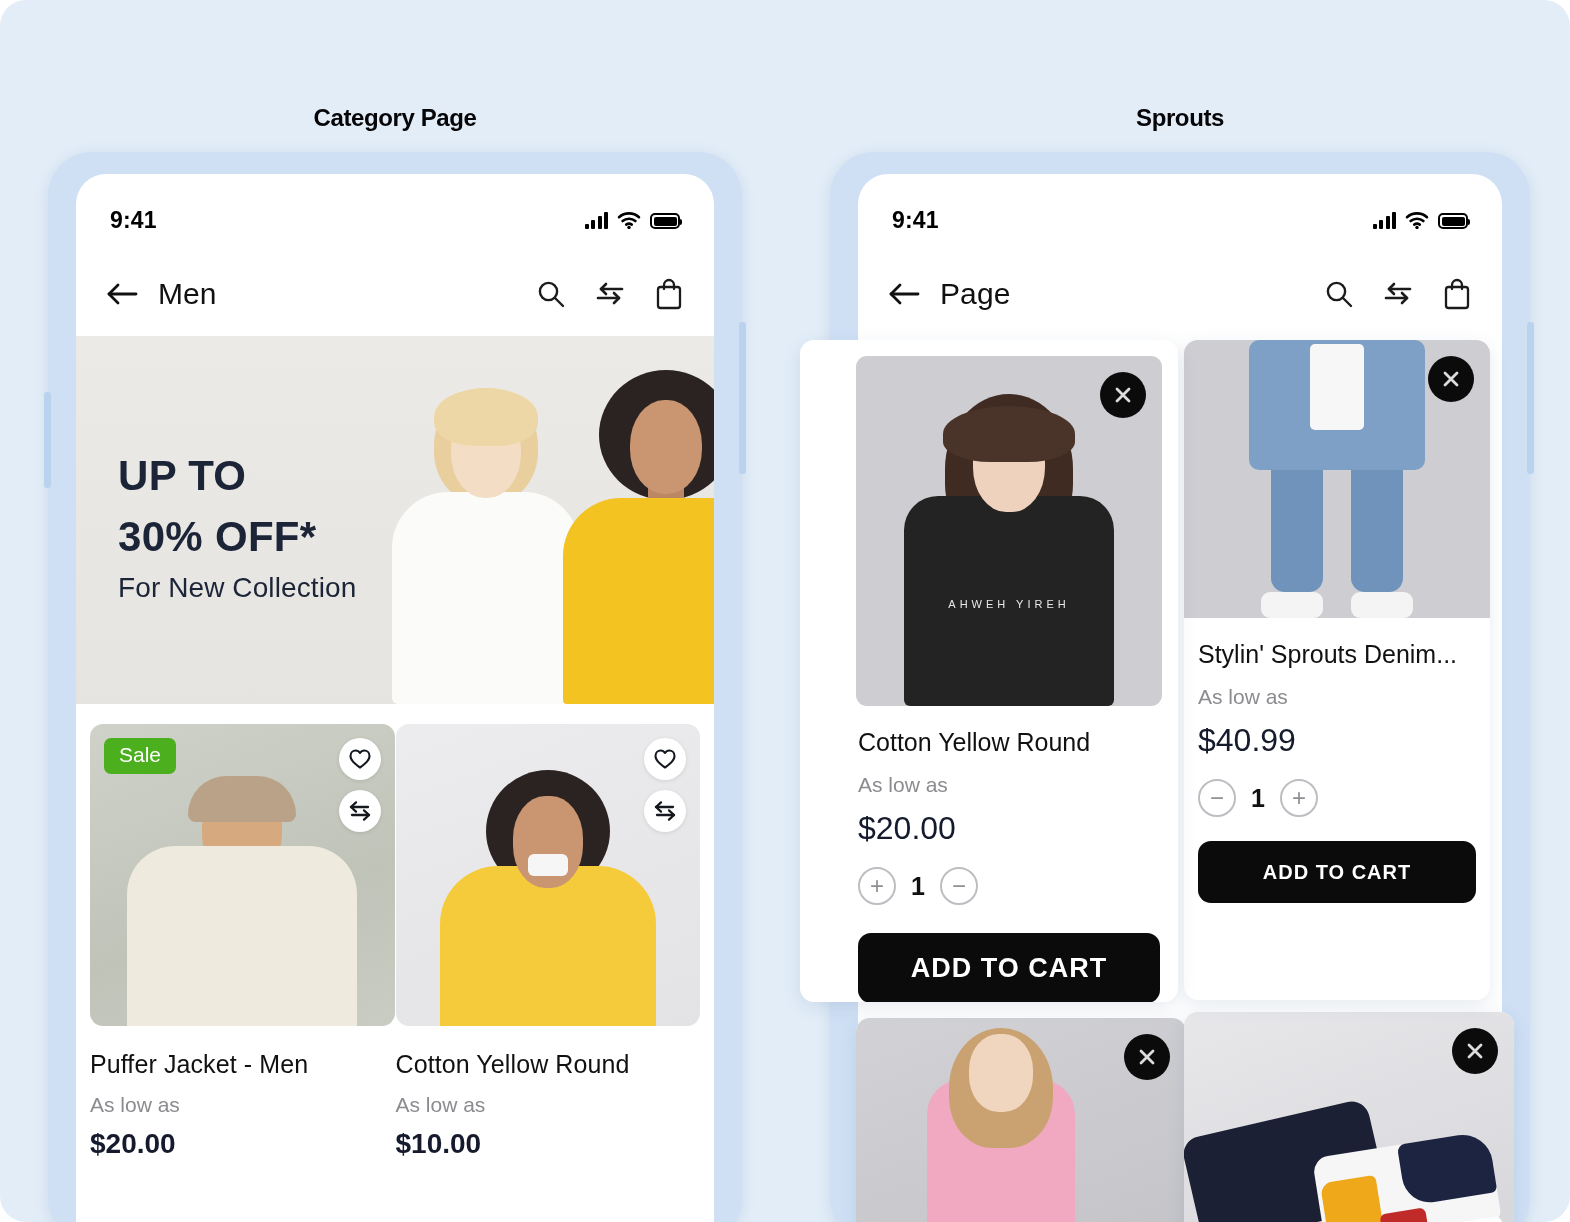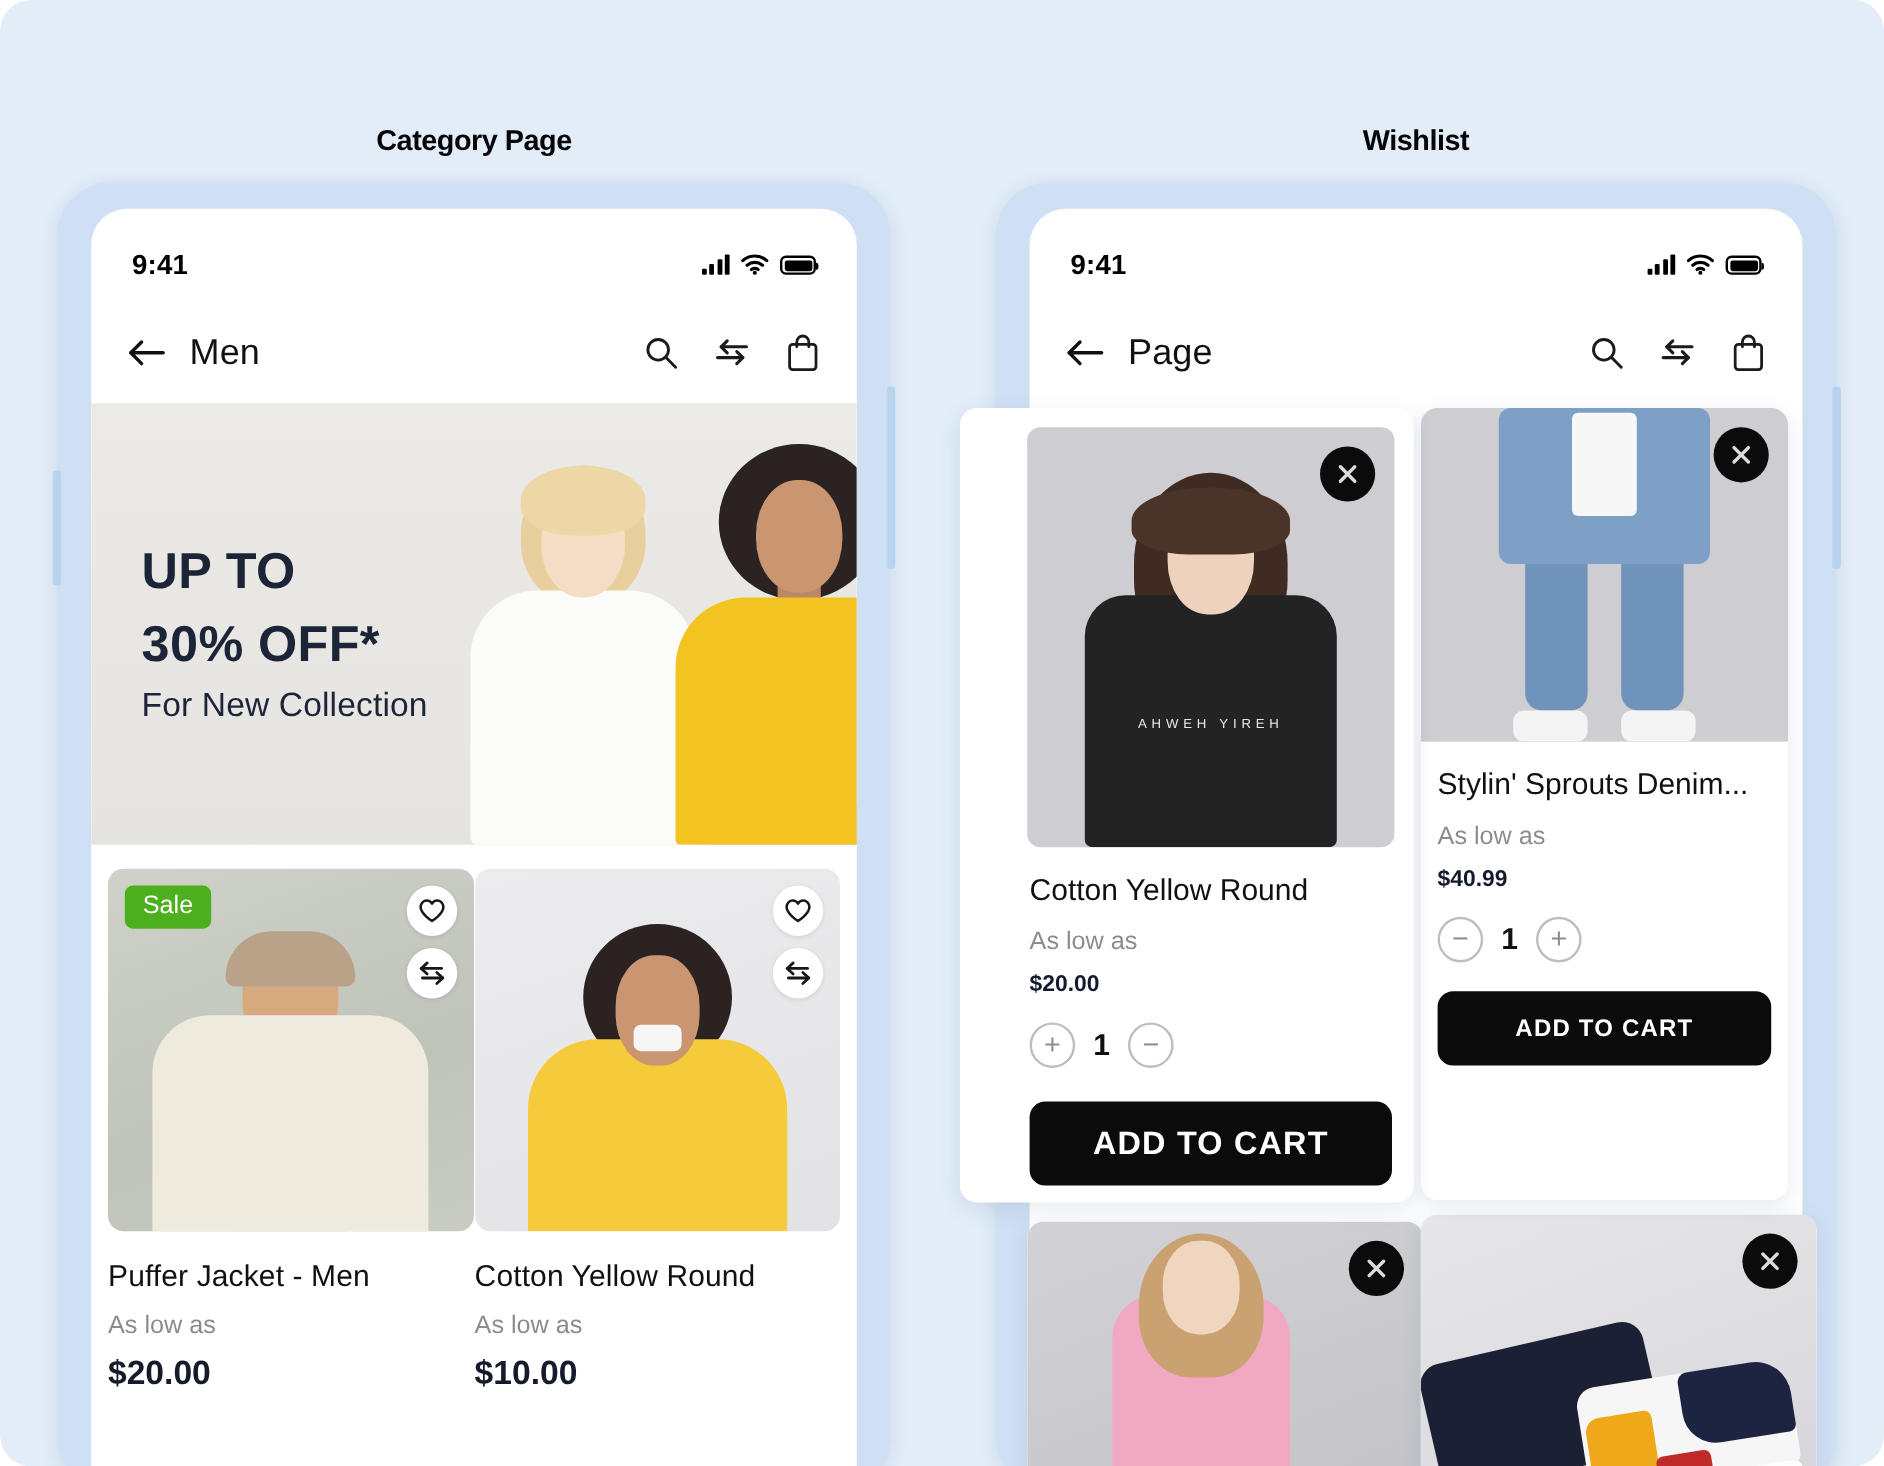--- a/index.html
+++ b/index.html
@@ -291,21 +291,21 @@
     z-index: 8; cursor: pointer;
   }
   .wl-body { padding: 0 18px; }
   #wl-card-2 .wl-body { padding: 0 14px; }
 
   .wl-title {
     font-size: 25px; color: #111; margin-top: 22px;
     white-space: nowrap; overflow: hidden; text-overflow: ellipsis;
   }
   .wl-sub   { font-size: 21px; color: #8b8b90; margin-top: 16px; }
-  .wl-price { font-size: 19px; font-weight: 700; color: #151b2c; margin-top: 13px; }
+  .wl-price { font-size: 32px; font-weight: 400; color: #151b2c; margin-top: 13px; }
 
   .stepper { display: flex; align-items: center; gap: 14px; margin-top: 20px; }
   .step-btn {
     width: 38px; height: 38px; border-radius: 50%;
     border: 2px solid #bdbdc2;
     display: flex; align-items: center; justify-content: center;
     color: #8e8e94; cursor: pointer;
   }
   .step-val { font-size: 25px; font-weight: 700; color: #111; min-width: 16px; text-align:center; }
 
@@ -342,21 +342,21 @@
   .sneaker-gold { position:absolute; left:4px; bottom:12px; width:56px; height:54px; background:#f0a81b; border-radius: 12px 6px 10px 14px; }
   .sneaker-red  { position:absolute; left:58px; bottom:0px; width:46px; height:26px; background:#c02a28; border-radius: 6px; }
   .sneaker-sole { position:absolute; left:0; bottom:-8px; width:178px; height:14px; background:#fdfdfd; border-radius: 8px; border-bottom:3px solid #c07a3a; }
 </style>
 </head>
 <body>
 
 <div class="canvas">
 
   <div class="section-title" id="title-category">Category Page</div>
-  <div class="section-title" id="title-wishlist">Wishlist</div>
+  <div class="section-title" id="title-wishlist">Sprouts</div>
 
   <div class="phone" id="phone-left">
     <div class="side-btn left" style="top:240px;height:96px;"></div>
     <div class="side-btn right" style="top:170px;height:152px;"></div>
 
     <div class="phone-screen">
 
       <div class="statusbar">
         <div class="status-time">9:41</div>
         <div class="status-icons">

